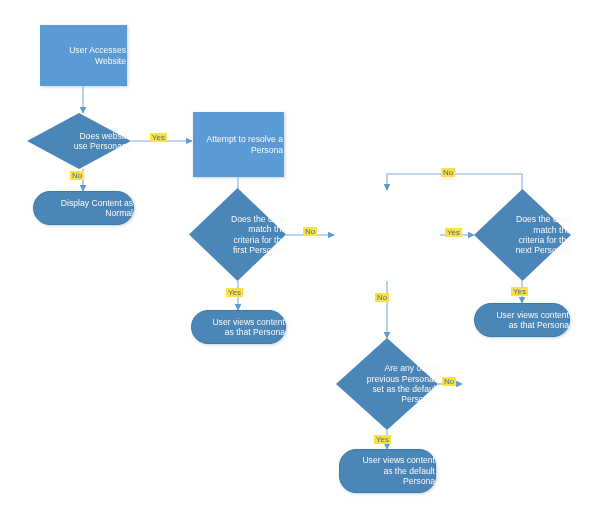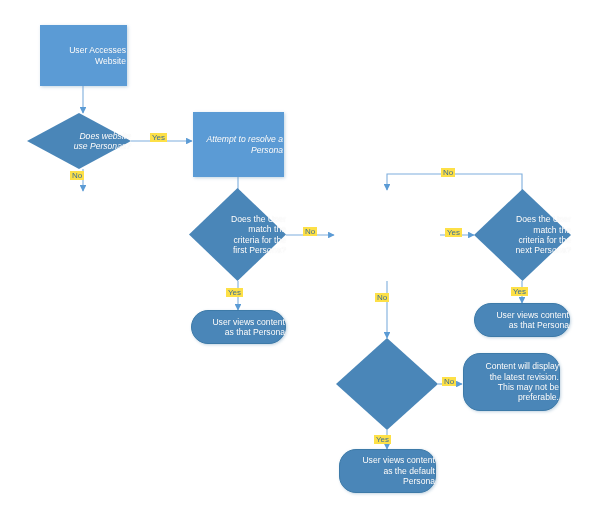--- a/index.html
+++ b/index.html
@@ -122,28 +122,32 @@
 
       <path d="M 387 430 L 387 449" marker-end="url(#arrow)"></path>
     </g>
   </svg>
 
   <div class="node process" style="left:40px; top:25px; width:87px; height:61px;">
     <span class="label">User Accesses
 Website</span>
   </div>
 
-  <div class="node decision" style="left:27px; top:113px; width:104px; height:56px;font-style:italic;">
+  <div class="node decision" style="left:27px; top:113px; width:104px; height:56px;">
     <span class="dshape"></span>
     <span class="label">Does website
 use Personas?</span>
   </div>
 
-
-  <div class="node process" style="left:193px; top:112px; width:91px; height:65px;font-style:italic;">
+  <div class="node terminator" style="left:33px; top:191px; width:101px; height:34px;">
+    <span class="label">Display Content as
+Normal</span>
+  </div>
+
+  <div class="node process" style="left:193px; top:112px; width:91px; height:65px;">
     <span class="label">Attempt to resolve a
 Persona</span>
   </div>
 
   <div class="node decision" style="left:189px; top:188px; width:97px; height:93px;">
     <span class="dshape"></span>
     <span class="label">Does the User
 match the
 criteria for the
 first Persona?</span>
@@ -163,28 +167,26 @@
 next Persona?</span>
   </div>
 
   <div class="node terminator" style="left:474px; top:303px; width:96px; height:34px;">
     <span class="label">User views content
 as that Persona</span>
   </div>
 
   <div class="node decision" style="left:336px; top:338px; width:102px; height:92px;">
     <span class="dshape"></span>
-  </div>
-
-  <div class="node terminator" style="left:463px; top:353px; width:97px; height:58px;">
-    <span class="label">Content will display
-the latest revision.
-This may not be
-preferable.</span>
-  </div>
+    <span class="label">Are any of the
+previous Personas
+set as the default
+Persona?</span>
+  </div>
+
 
   <div class="node terminator" style="left:339px; top:449px; width:97px; height:44px;">
     <span class="label">User views content
 as the default
 Persona</span>
   </div>
 
   <div class="edge-label" style="left:150px; top:133px;">Yes</div>
 
   <div class="edge-label" style="left:70px; top:171px;">No</div>

